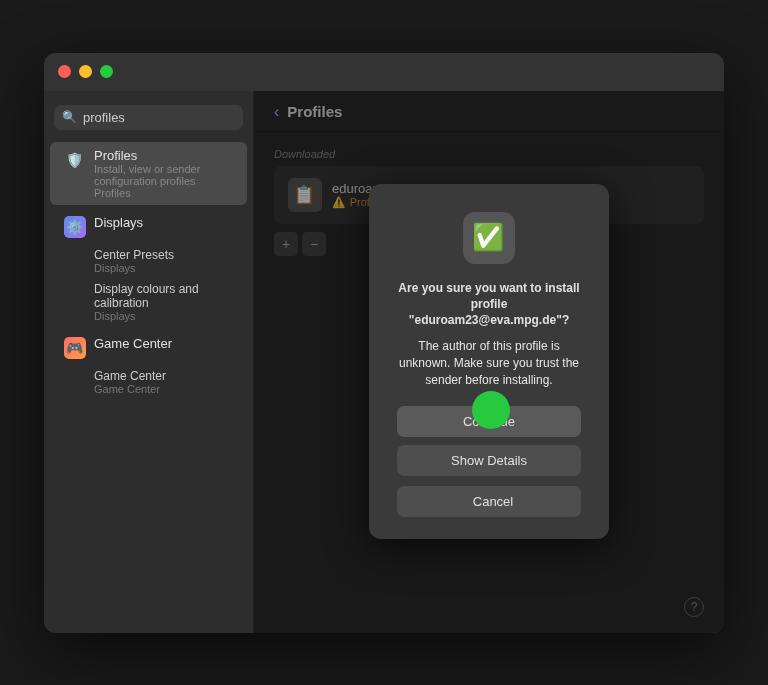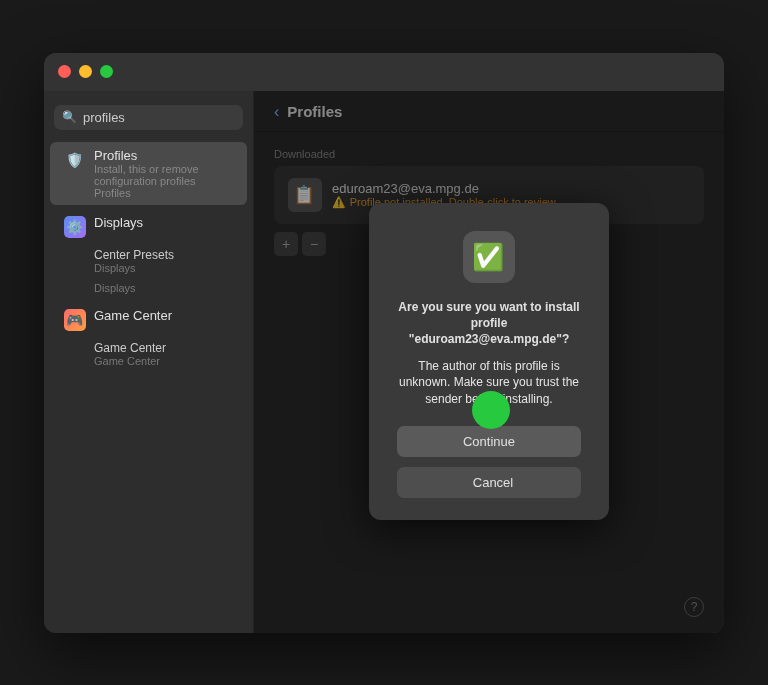--- a/index.html
+++ b/index.html
@@ -163,20 +163,21 @@
       flex: 1;
       padding: 16px 20px;
       overflow: auto;
     }
     .section-label {
       color: #888;
       font-size: 11px;
       font-weight: 500;
       margin-bottom: 6px;
       text-transform: none;
+      font-style: italic;
     }
     .profile-row {
       background: #363636;
       border-radius: 8px;
       padding: 12px 14px;
       display: flex;
       align-items: center;
       gap: 10px;
     }
     .profile-icon {
@@ -346,38 +347,39 @@
         <span class="search-icon">🔍</span>
         <input class="search-input" type="text" value="profiles" style="">
         <span class="search-clear">✕</span>
       </div>
 
       <div class="sidebar-section">
         <div class="sidebar-item active">
           <div class="sidebar-item-icon">🛡️</div>
           <div class="sidebar-item-text">
             <span class="sidebar-item-label">Profiles</span>
-            <span class="sidebar-item-sublabel">Install, this or remove configuration profiles</span>
+            <span class="sidebar-item-sublabel">Install, view or sender configuration profiles</span>
             <span class="sidebar-item-sublabel">Profiles</span>
           </div>
         </div>
       </div>
 
       <div class="sidebar-section">
         <div class="sidebar-item">
           <div class="sidebar-item-icon" style="background:linear-gradient(135deg,#5b8dee,#a46ef5);border-radius:5px;">⚙️</div>
           <div class="sidebar-item-text">
             <span class="sidebar-item-label">Displays</span>
           </div>
         </div>
         <div class="sidebar-subitem">
           <div class="sidebar-subitem-label">Center Presets</div>
           <div class="sidebar-subitem-sub">Displays</div>
         </div>
         <div class="sidebar-subitem">
+          <div class="sidebar-subitem-label">Display colours and calibration</div>
           <div class="sidebar-subitem-sub">Displays</div>
         </div>
       </div>
 
       <div class="sidebar-section">
         <div class="sidebar-item">
           <div class="sidebar-item-icon" style="background:linear-gradient(135deg,#ff6b6b,#ff9f43);border-radius:5px;">🎮</div>
           <div class="sidebar-item-text">
             <span class="sidebar-item-label">Game Center</span>
           </div>
@@ -419,19 +421,20 @@
 
       <div class="modal-overlay">
         <div class="modal">
           <div class="modal-icon">
             <span>✅</span>
           </div>
           <div class="modal-title">Are you sure you want to install profile "eduroam23@eva.mpg.de"?</div>
           <div class="modal-body">The author of this profile is unknown. Make sure you trust the sender before installing.</div>
           <div class="modal-buttons">
             <button class="modal-btn btn-continue">Continue</button>
+            <button class="modal-btn btn-show-details">Show Details</button>
             <button class="modal-btn btn-cancel">Cancel</button>
           </div>
         </div>
       </div>
     </div>
   </div>
 </div>
 
 </body></html>

